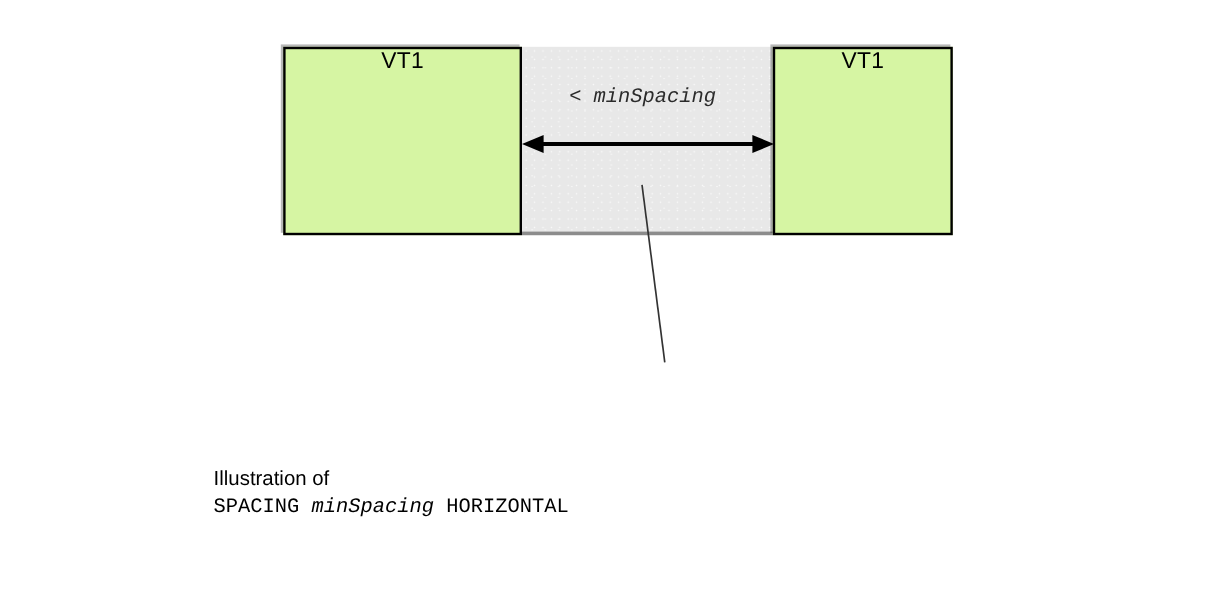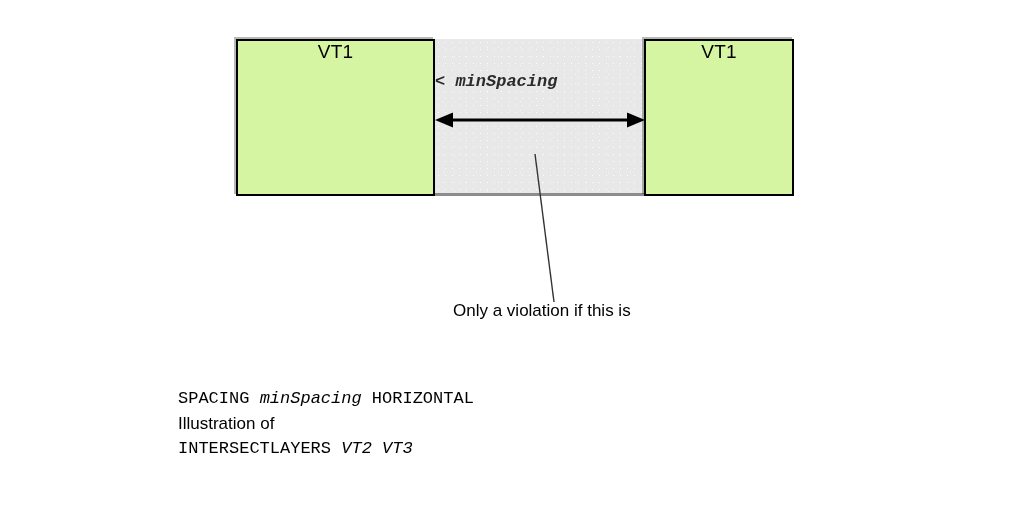--- a/index.html
+++ b/index.html
@@ -60,27 +60,26 @@
     border-bottom: 3px solid #8c8c8c;
     box-sizing: border-box;
   }
 
   
   #gap-caption {
     position: absolute;
     left: 435px;
     top: 72px;
     width: 201px;
-    text-align: left;
+    text-align: center;
     font-family: "Liberation Mono", "DejaVu Sans Mono", monospace;
     font-style: italic;
     font-size: 17px;
     color: #2b2b2b;
     white-space: nowrap;
-    font-weight: bold;
   }
 
   
   #measure-arrow {
     position: absolute;
     left: 430px;
     top: 104px;
     width: 220px;
     height: 32px;
   }
@@ -151,25 +150,23 @@
     <line x1="14" y1="16" x2="206" y2="16" stroke="#000000" stroke-width="3.2"></line>
     <polygon points="5,16 23,8.5 23,23.5" fill="#000000"></polygon>
     <polygon points="215,16 197,8.5 197,23.5" fill="#000000"></polygon>
   </svg>
 
   <svg id="leader-line" viewBox="0 0 60 160">
     <line x1="15" y1="6" x2="34" y2="154" stroke="#333333" stroke-width="1.4"></line>
   </svg>
 
   <div id="violation-note">
-    <div>Only a violation if this is</div>
   </div>
 
   <div id="illustration-caption">
+    <div class="cap-line cap-sans">Illustration of</div>
+
     <div class="cap-line cap-mono"><span>SPACING</span><span> </span><span class="param">minSpacing</span><span> </span><span>HORIZONTAL</span></div>
 
-    <div class="cap-line cap-sans">Illustration of</div>
-
-    <div class="cap-line cap-mono"><span>INTERSECTLAYERS</span><span> </span><span class="param">VT2</span><span> </span><span class="param">VT3</span></div>
 
   </div>
 
 </div>
 
 </body></html>

